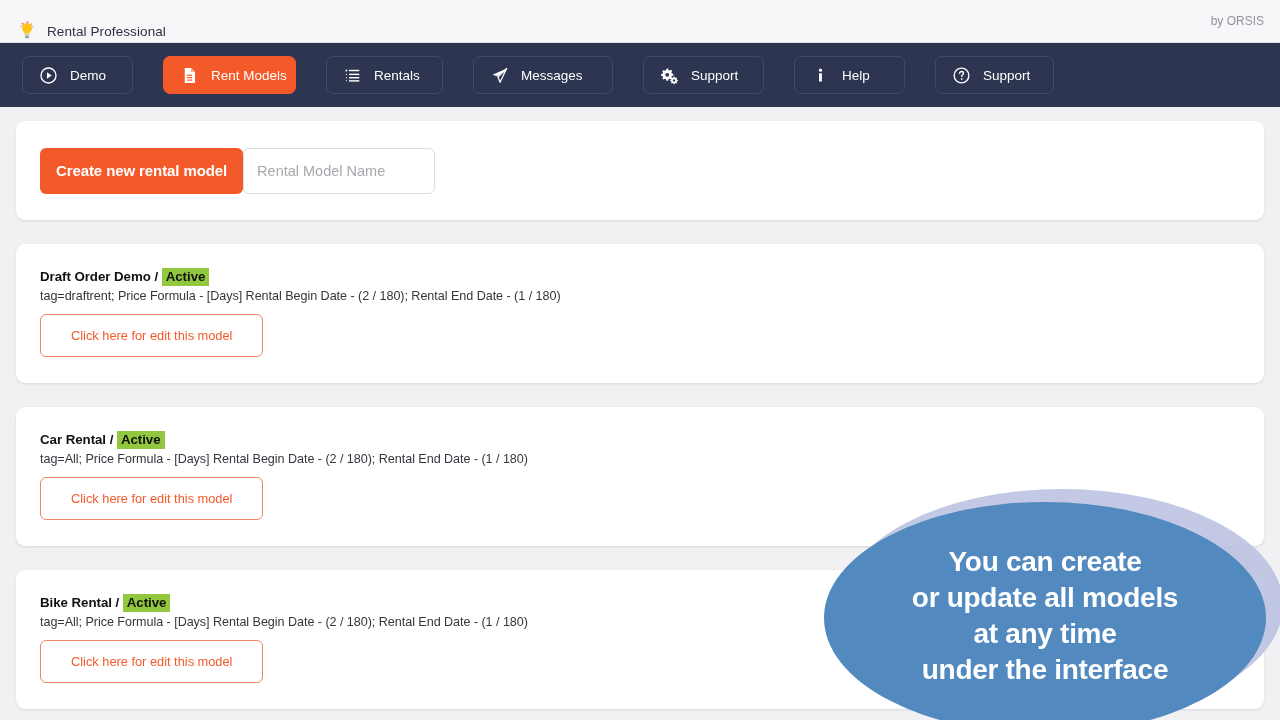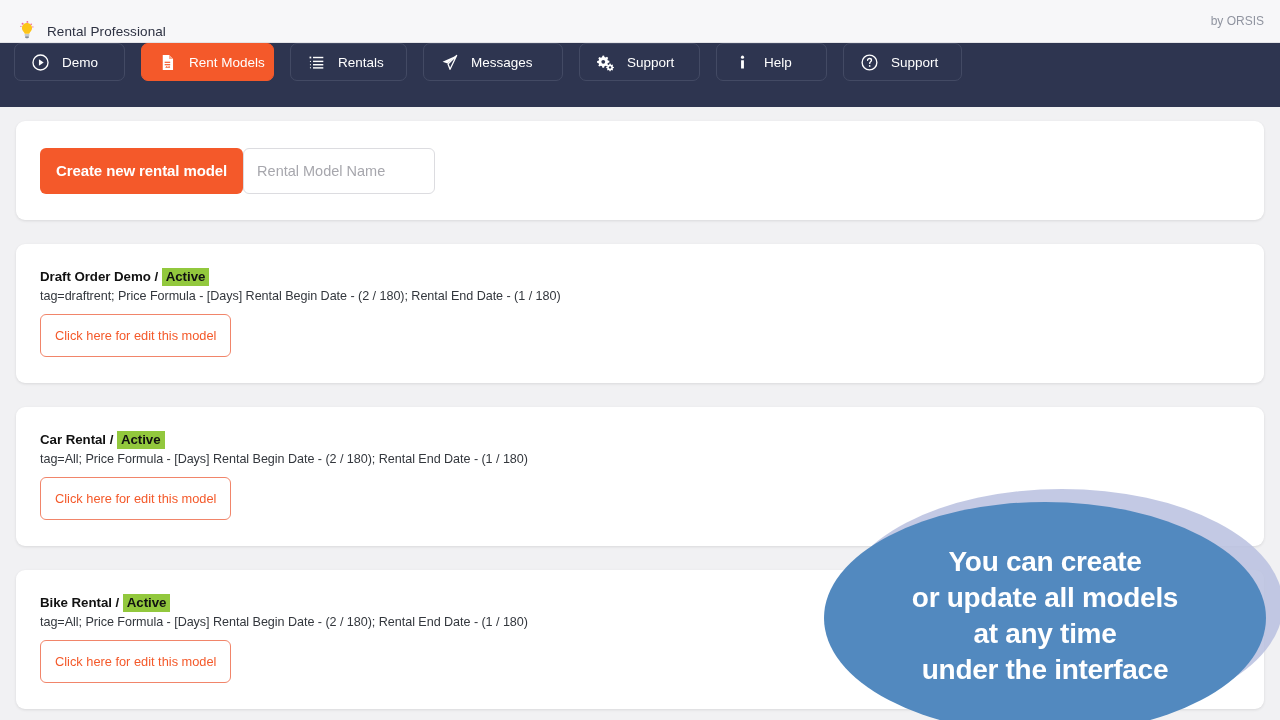--- a/index.html
+++ b/index.html
@@ -50,23 +50,23 @@
     font-size: 12px;
     color: #9094a0;
     margin-left: 44px;
   }
 
   
   .navbar {
     height: 64px;
     background: #2e3550;
     display: flex;
-    align-items: flex-start;
-    padding: 0 14px;
-    gap: 16px;
+    align-items: center;
+    padding: 0 22px;
+    gap: 30px;
   }
   .nav-btn {
     height: 38px;
     border-radius: 7px;
     border: 1px solid #434a64;
     display: flex;
     align-items: center;
     gap: 12px;
     padding: 0 20px 0 16px;
     color: #ffffff;
@@ -165,21 +165,21 @@
     margin-bottom: 11px;
     letter-spacing: -0.05px;
   }
   .edit-btn {
     display: inline-block;
     border: 1px solid #f1856a;
     color: #f4592a;
     background: #fff;
     border-radius: 6px;
     font-size: 12.8px;
-    padding: 0 14px;
+    padding: 0 30px;
     height: 43px;
     line-height: 41px;
     cursor: pointer;
     font-family: "Liberation Sans", sans-serif;
   }
 
   
   .bubble-wrap {
     position: absolute;
     left: 824px;

